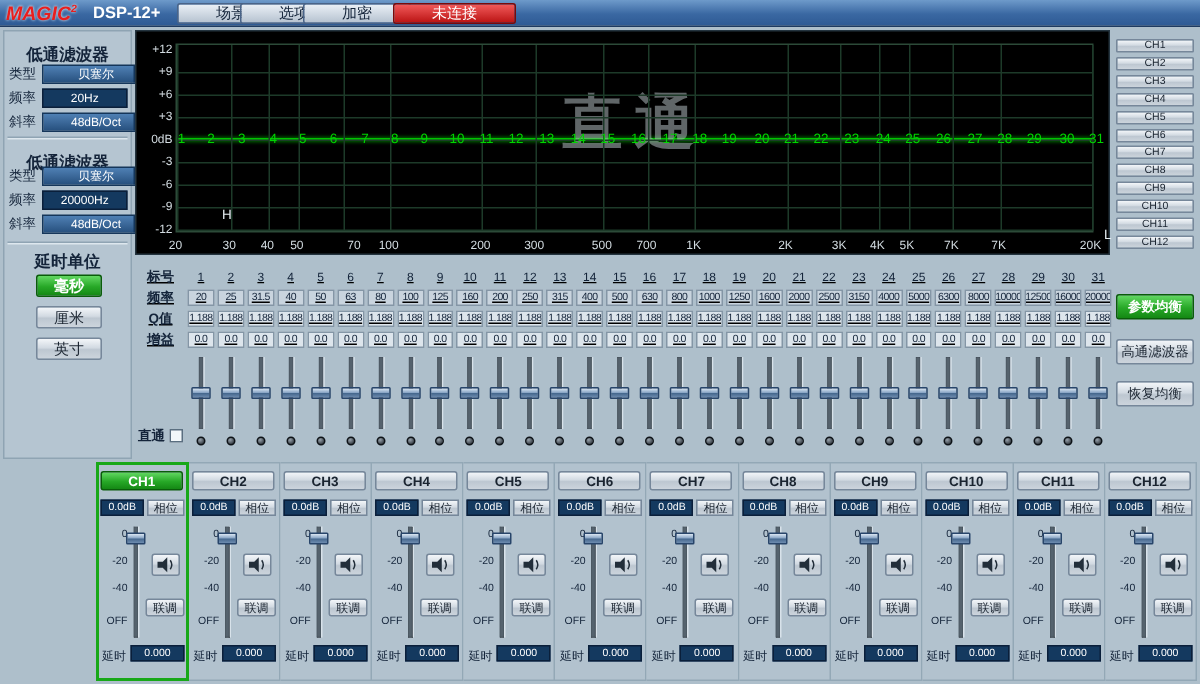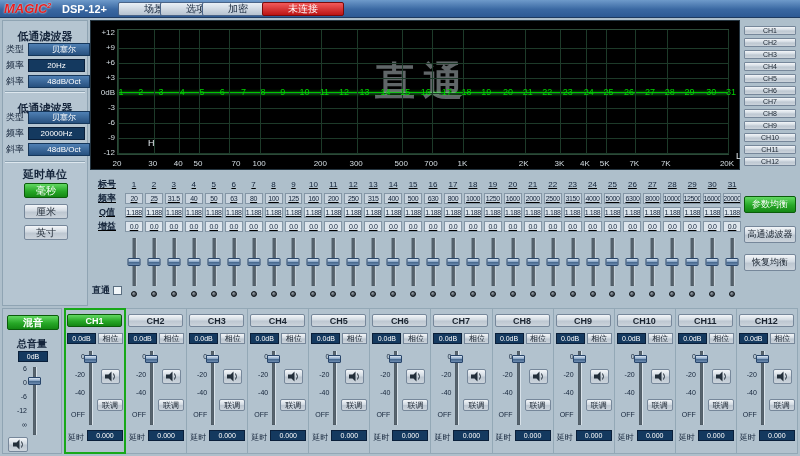--- a/index.html
+++ b/index.html
@@ -34,21 +34,21 @@
   .dd-arrow { position:absolute; right:0; top:0; bottom:0; width:10px; display:flex; align-items:center; justify-content:center;
     background:linear-gradient(#6f9cc8,#375f92); border-left:1px solid #15365a; font-size:6px; color:#fff; }
   .navy { background:#14395f; border:1px solid #0a1f3a; color:#ffffff; display:flex; align-items:center; justify-content:center; font-size:8px; }
   .freq-box { width:57px; height:13px; }
   .sep { position:absolute; left:2px; width:80px; height:2px; border-top:1px solid #8fa4b3; border-bottom:1px solid #dde7ee; }
   .unit-btn { position:absolute; left:21px; width:44px; height:15px; display:flex; align-items:center; justify-content:center;
     font-size:10px; border-radius:2px; }
   .gray-btn { background:linear-gradient(#f3f6f9 0%,#d2dae2 45%,#bdc7d1 55%,#ccd4dc 100%);
     border:1px solid #76879a; color:#1a2430; display:flex; align-items:center; justify-content:center; }
   .green-btn { background:linear-gradient(#62d862 0%,#27a827 55%,#148814 100%);
-    border:1px solid #0a5c0a; color:#ffffff; display:flex; align-items:center; justify-content:center; }
+    border:1px solid #0a5c0a; color:#ffffff; display:flex; align-items:center; justify-content:center;font-weight:bold; }
 
   
   #graph { position:absolute; left:90px; top:20px; width:650px; height:150px; background:#000; border:1px solid #24343f; }
   #plot { position:absolute; left:26px; top:8px; width:612px; height:126px; border:1px solid #2c4a38; }
   .hgrid { position:absolute; left:0; width:100%; height:1px; background:#1d3a29; }
   .vgrid { position:absolute; top:0; height:100%; width:1px; background:#1d3a29; }
   .ylab { position:absolute; left:1px; width:23px; text-align:right; font-size:8px; color:#d4dde2; }
   .xlab { position:absolute; top:138px; transform:translateX(-50%); font-size:8px; color:#d4dde2; }
   #zero-line { position:absolute; left:0; top:62px; width:100%; height:2px; background:#00c400; box-shadow:0 0 3px #00b400; }
   .bandnum { position:absolute; top:57px; transform:translateX(-50%); font-size:9px; color:#00d400; }
@@ -594,40 +594,20 @@
         <div class="shandle"></div>
         <div class="sdot"></div>
       </div>
       <div class="scol">
         <div class="strack"></div>
         <div class="shandle"></div>
         <div class="sdot"></div>
       </div>
     </div>
 
-  <div id="master">
-    <div class="green-btn" id="mix-btn">混音</div>
-    <div id="master-label">总音量</div>
-    <div class="navy" id="master-value">0dB</div>
-    <div id="master-scale">
-        <div class="m-lab" style="top: 0px;">6</div>
-        <div class="m-lab" style="top: 14px;">0</div>
-        <div class="m-lab" style="top: 28px;">-6</div>
-        <div class="m-lab" style="top: 42px;">-12</div>
-        <div class="m-lab" style="top: 56px;">∞</div>
-      </div>
-    <div id="master-track"></div>
-    <div id="master-handle"></div>
-    <div class="gray-btn" id="master-mute">
-      <svg width="13" height="11" viewBox="0 0 13 11">
-          <polygon points="1,3.5 4.5,3.5 7.5,0.5 7.5,10.5 4.5,7.5 1,7.5" fill="#222e3a"></polygon>
-          <path d="M9.5 2.5 Q11.5 5.5 9.5 8.5" stroke="#222e3a" fill="none"></path>
-        </svg>
-    </div>
-  </div>
 
   <div id="strips">
       <div class="strip active">
         <div class="chan-btn green-btn">CH1</div>
         <div class="navy gainbox">0.0dB</div>
         <div class="gray-btn phasebtn">相位</div>
         <div class="sc-lab" style="top: 44px;">0</div>
         <div class="sc-lab" style="top: 62px;">-20</div>
         <div class="sc-lab" style="top: 80px;">-40</div>
         <div class="sc-lab" style="top: 102px;">OFF</div>

